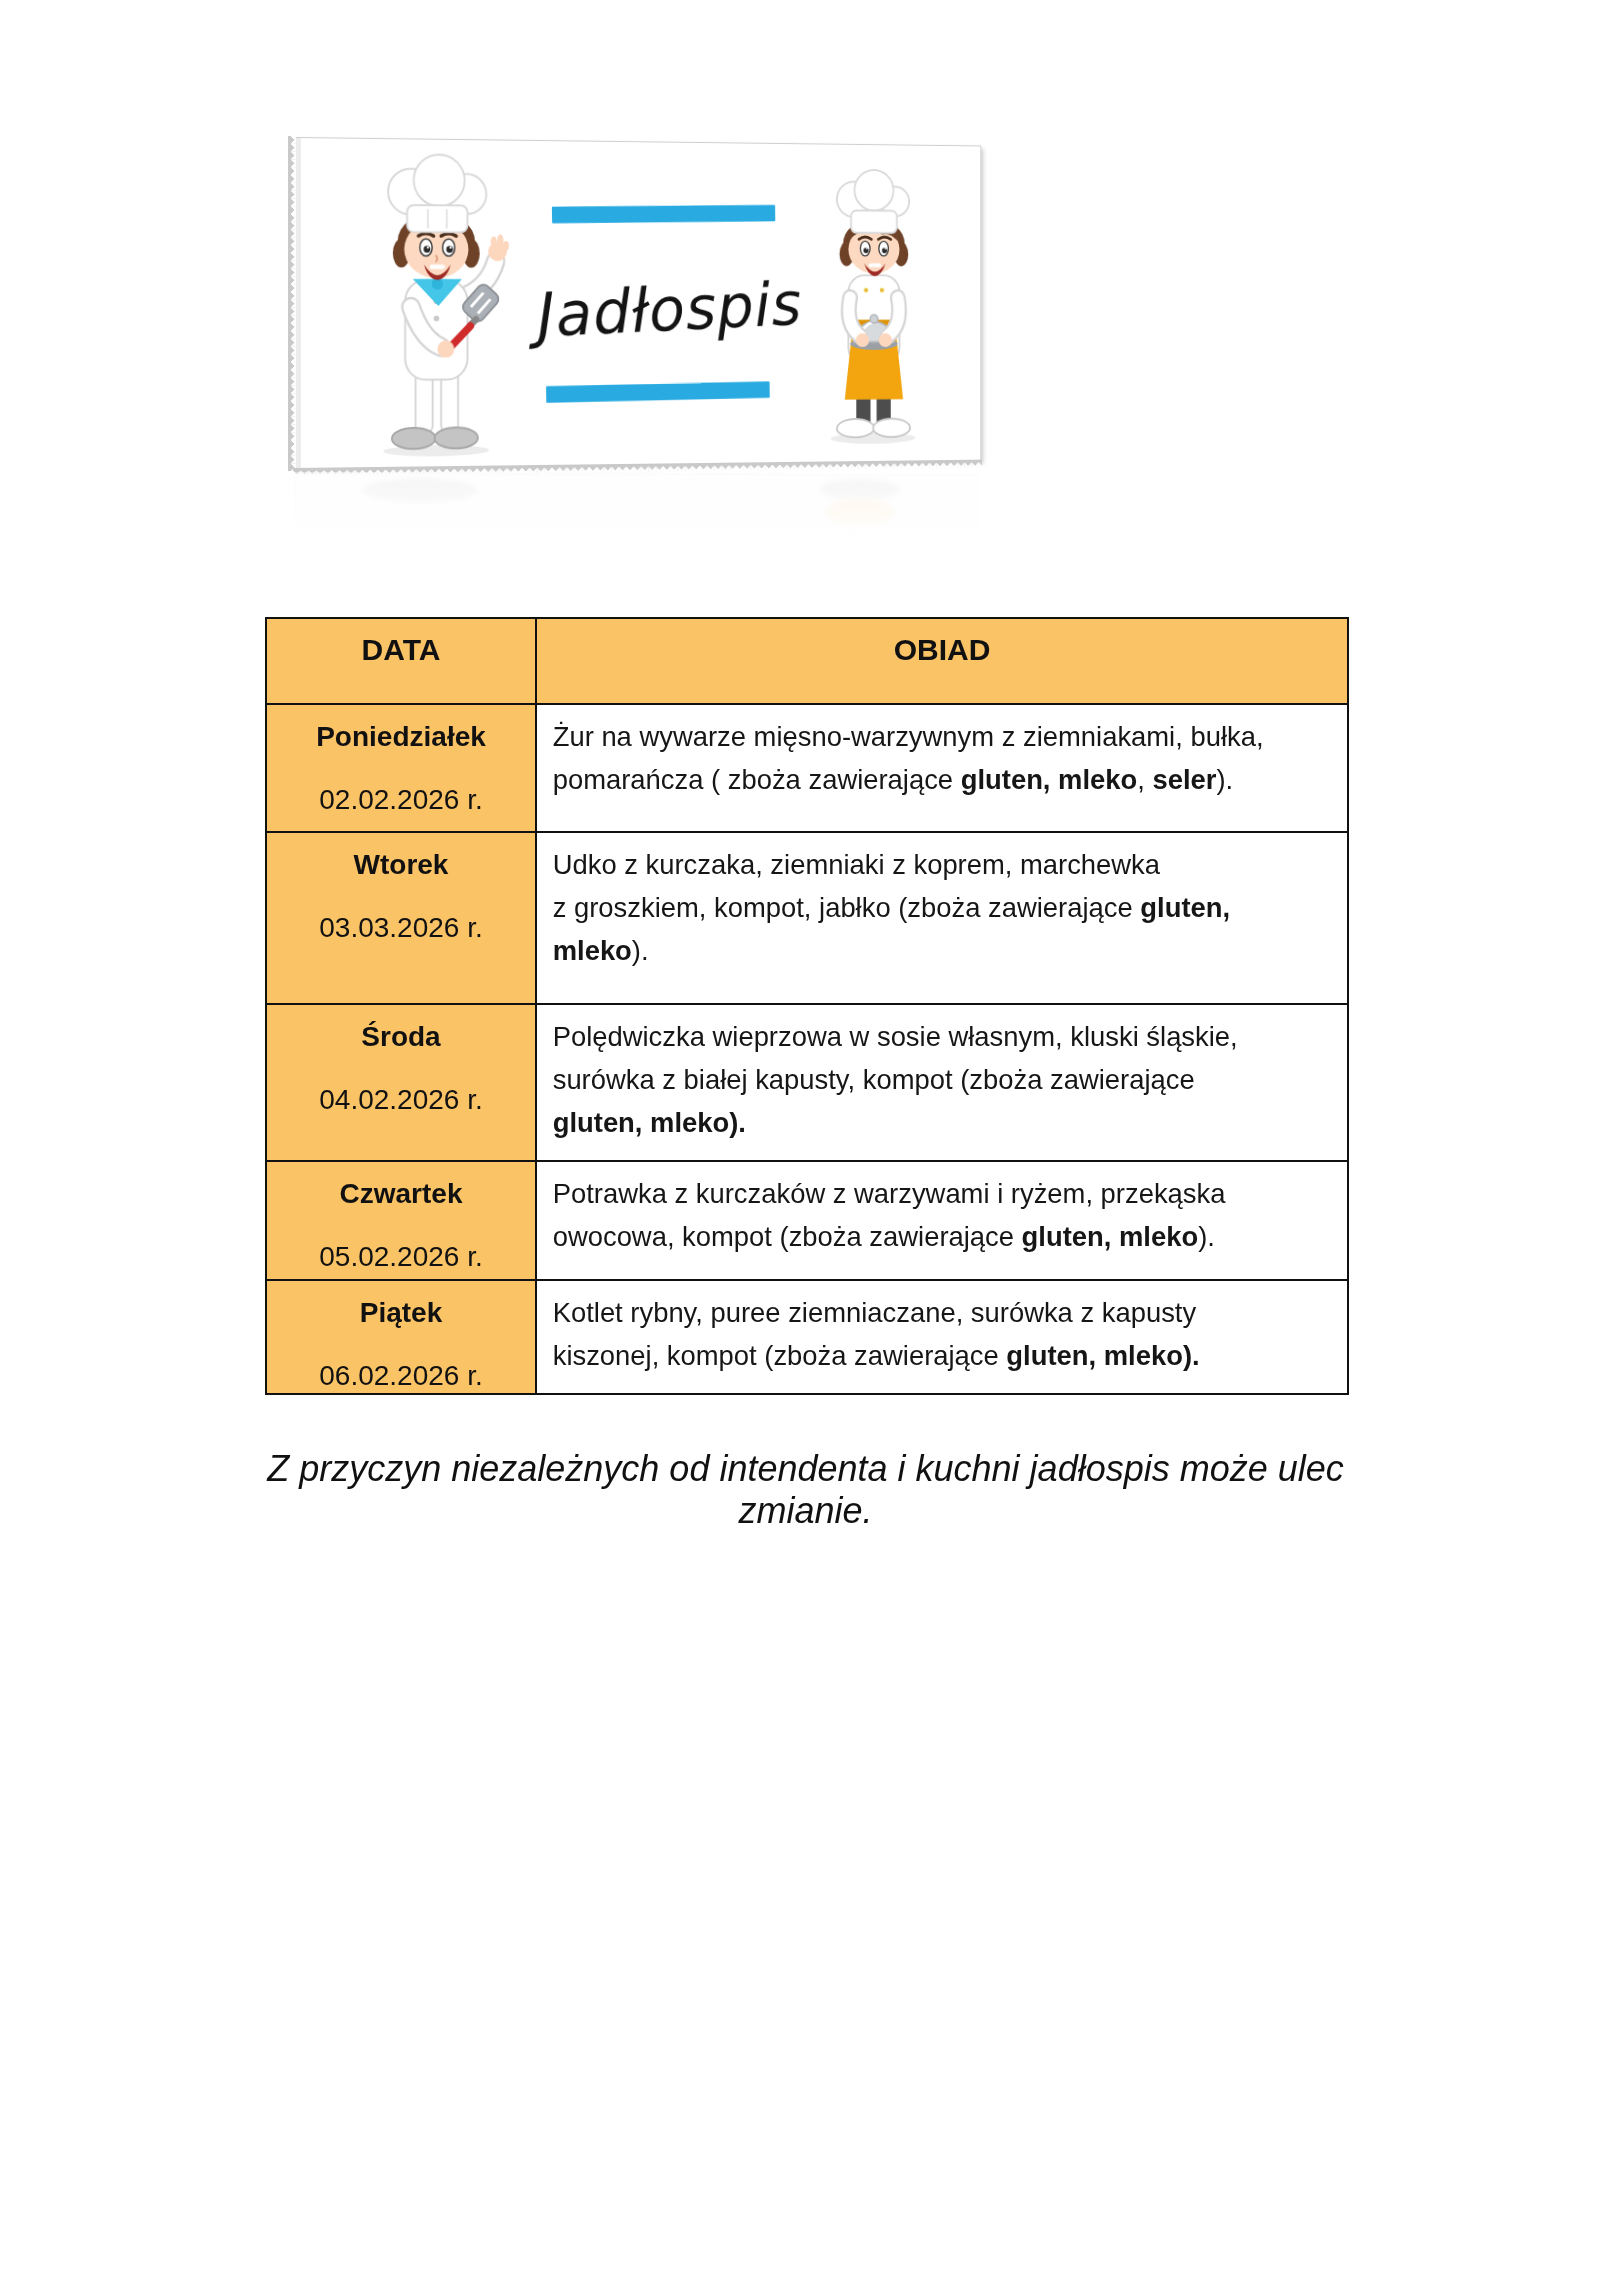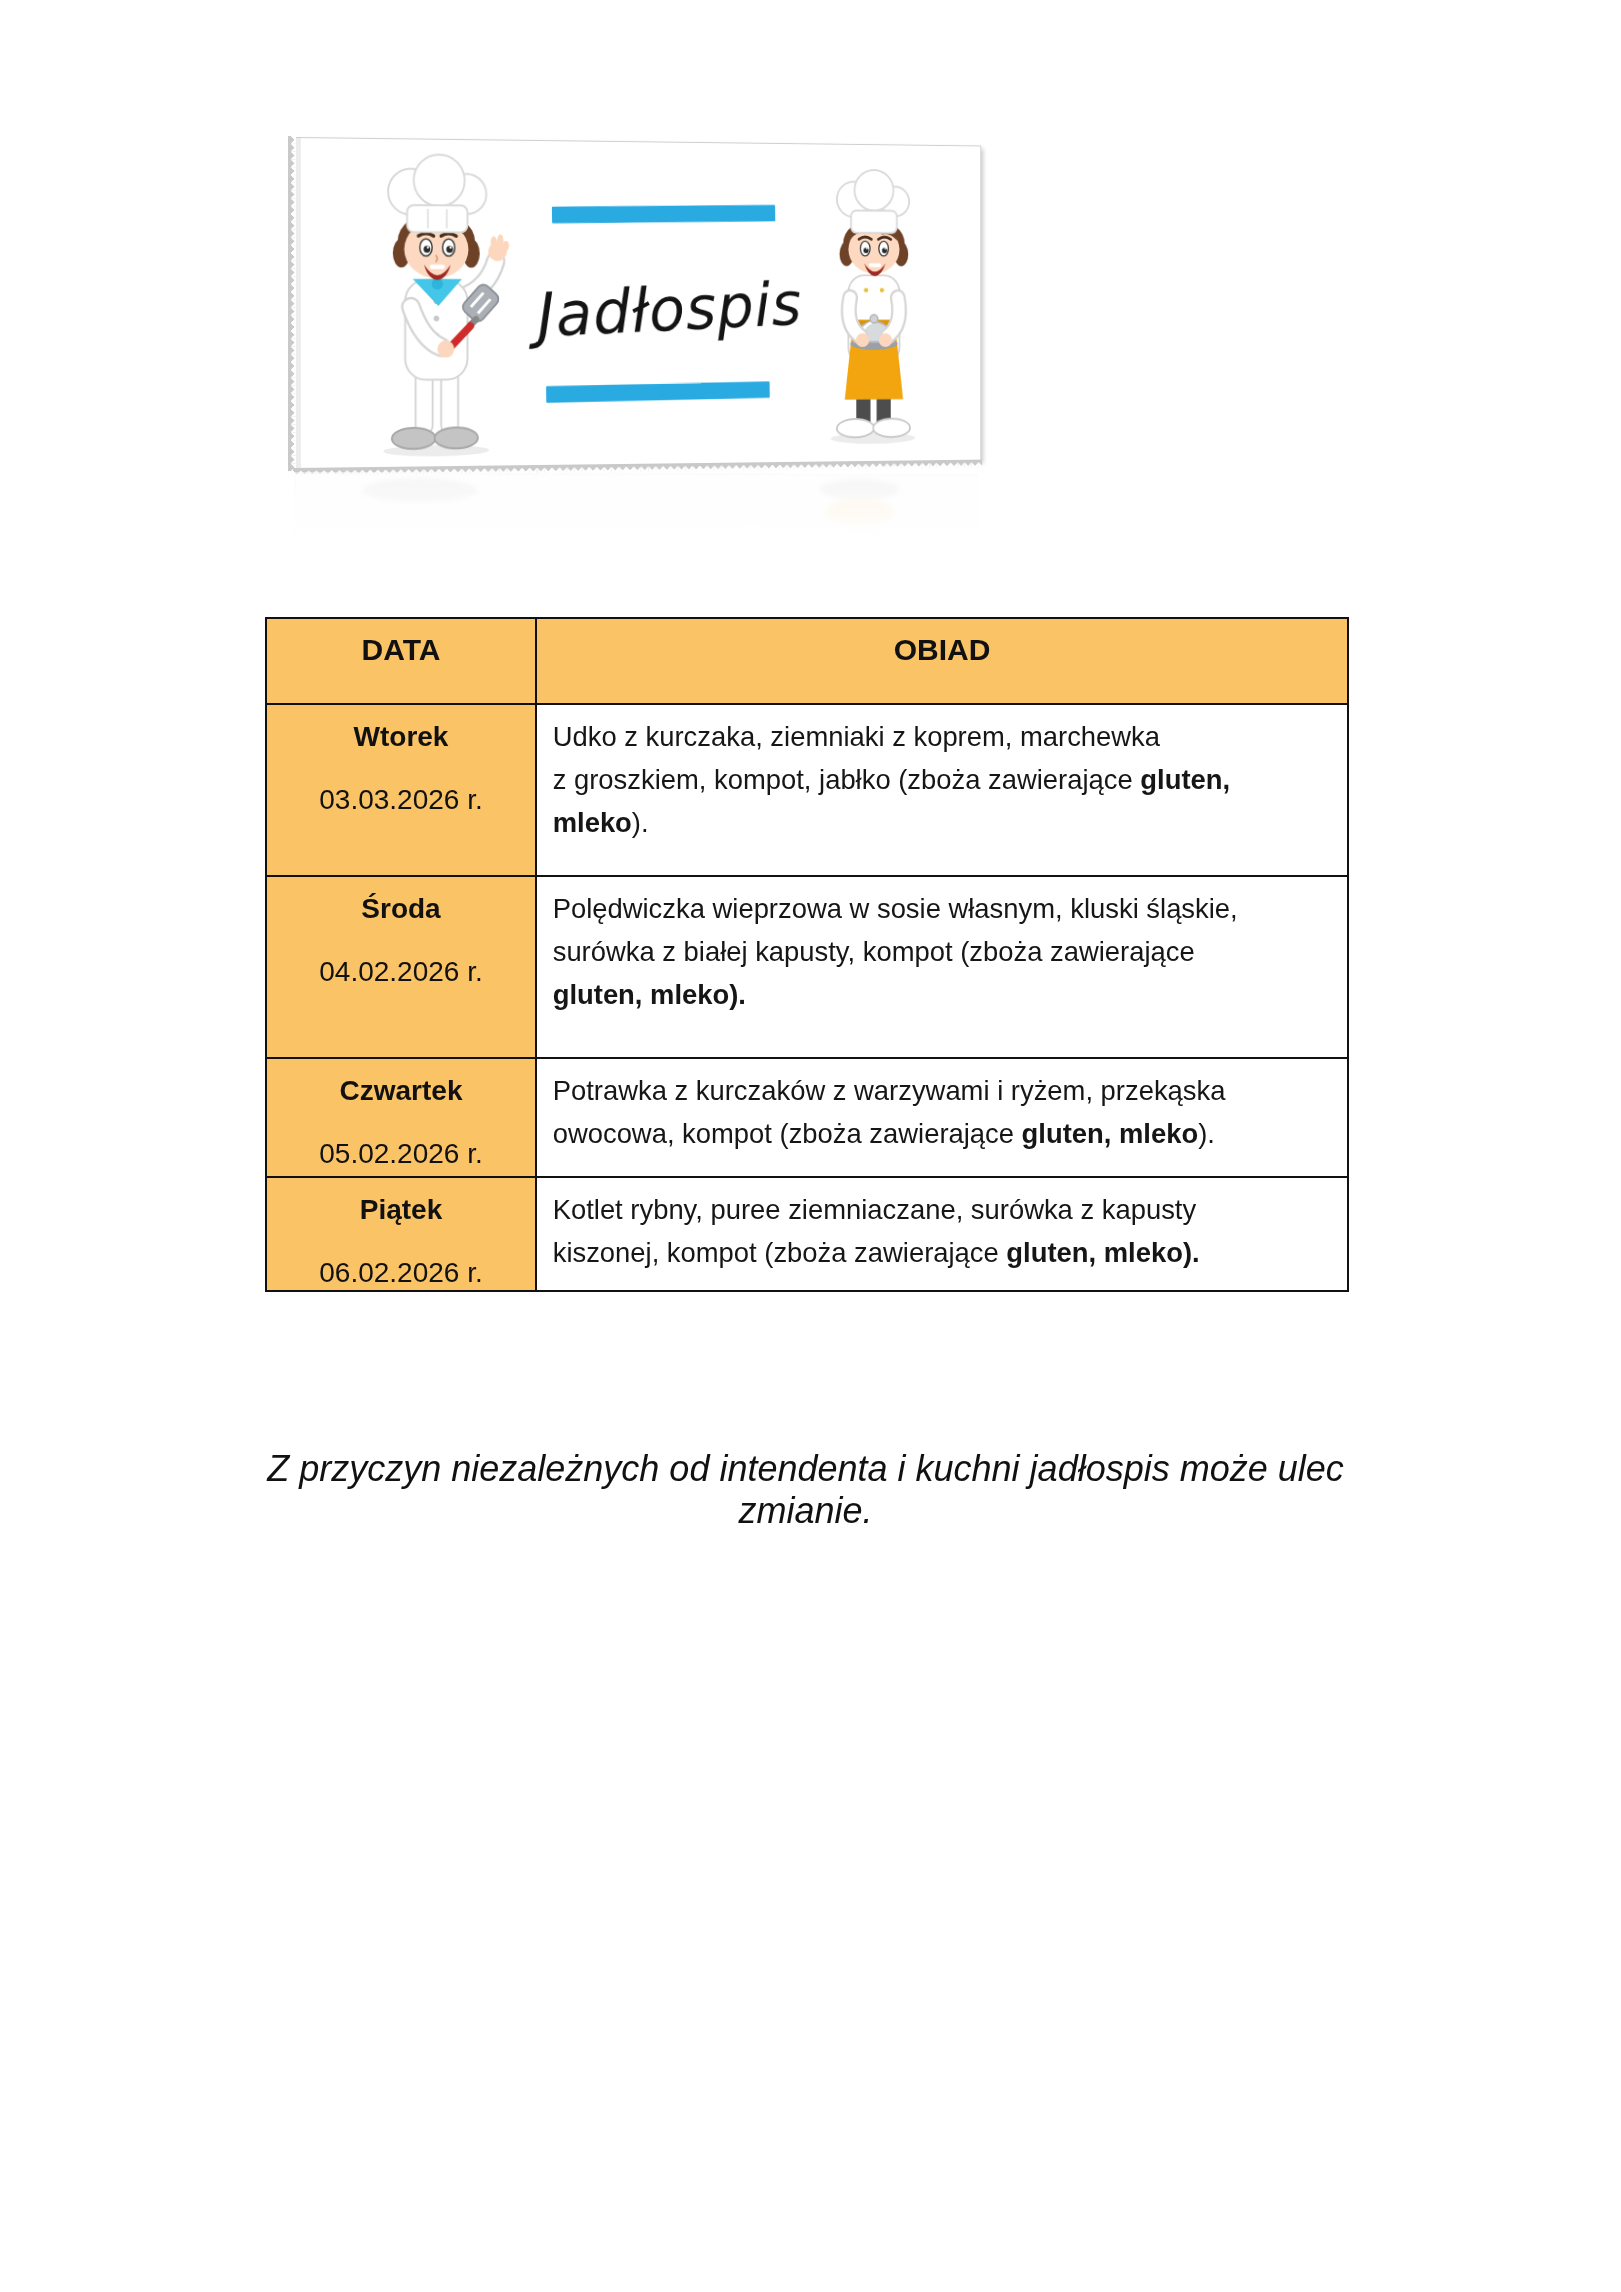--- a/index.html
+++ b/index.html
@@ -208,32 +208,40 @@
   <colgroup>
       <col class="c-date">
       <col class="c-meal">
     </colgroup>
   <tbody>
       <tr style="height:86px;">
     <th class="head-cell" style="background-color: rgb(250, 195, 102); margin-left: 20px;">DATA</th>
     <th class="head-cell" style="background-color: rgb(250, 195, 102);">OBIAD</th>
   </tr>
 
+  <tr style="height:128px;">
+    <td class="day-cell" style="background-color: rgb(250, 195, 102);">
+      <div class="day-name">Poniedziałek</div>
+      <div class="day-date">02.02.2026 r.</div>
+    </td>
+    <td class="meal-cell"><span>Żur na wywarze mięsno-warzywnym z ziemniakami, bułka,
+pomarańcza ( zboża zawierające </span><b>gluten, mleko</b><span>, </span><b>seler</b><span>).</span></td>
+  </tr>
 
   <tr style="height:172px;">
     <td class="day-cell" style="background-color: rgb(250, 195, 102);">
       <div class="day-name">Wtorek</div>
       <div class="day-date">03.03.2026 r.</div>
     </td>
     <td class="meal-cell"><span>Udko z kurczaka, ziemniaki z koprem, marchewka
 z groszkiem, kompot, jabłko (zboża zawierające </span><b>gluten,
 mleko</b><span>).</span></td>
   </tr>
 
-  <tr style="height:182px;">
+  <tr style="height:157px;">
     <td class="day-cell" style="background-color: rgb(250, 195, 102);">
       <div class="day-name">Środa</div>
       <div class="day-date">04.02.2026 r.</div>
     </td>
     <td class="meal-cell"><span>Polędwiczka wieprzowa w sosie własnym, kluski śląskie,
 surówka z białej kapusty, kompot (zboża zawierające
 </span><b>gluten, mleko).</b></td>
   </tr>
 
   <tr style="height:119px;">

